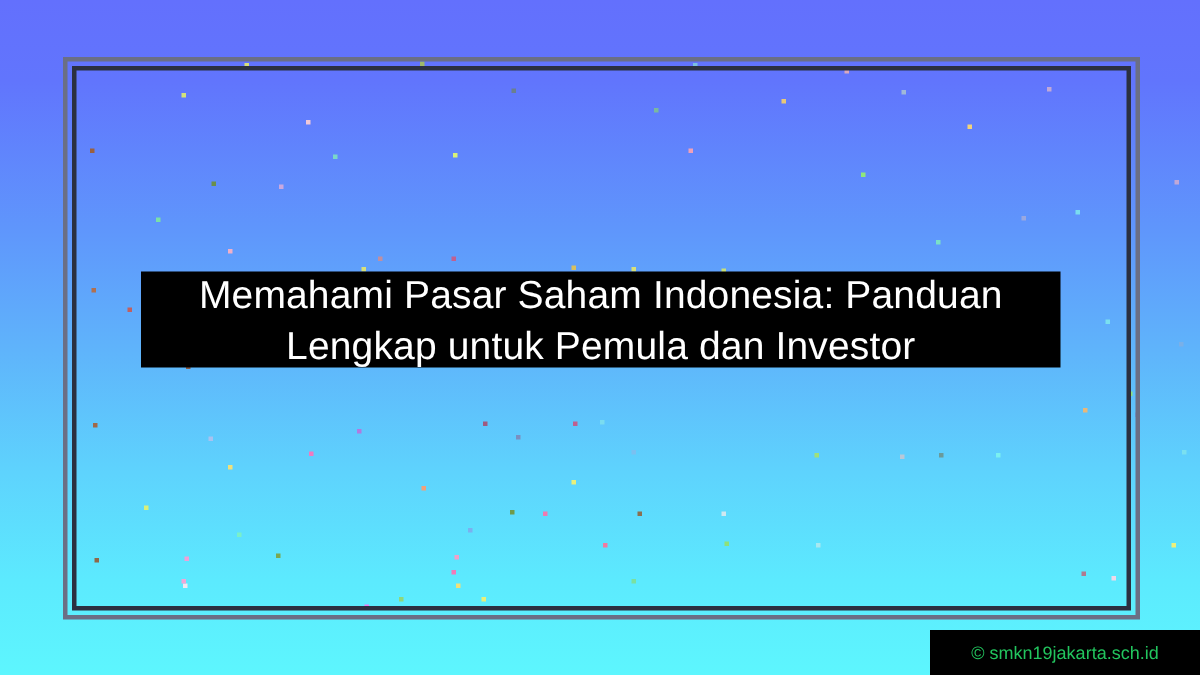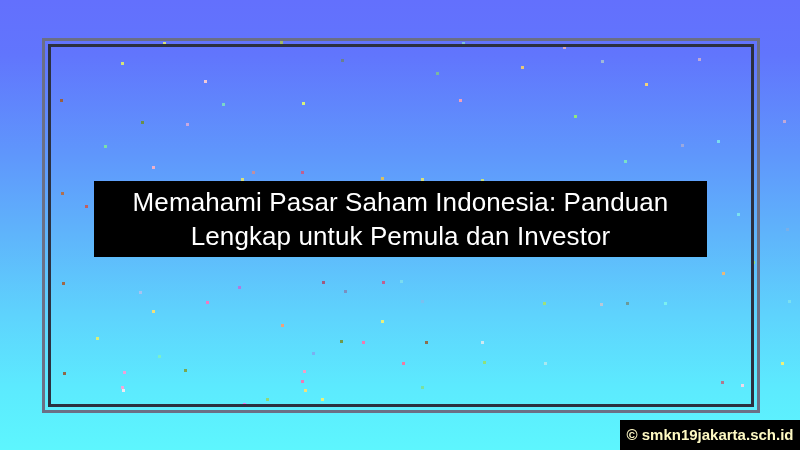--- a/index.html
+++ b/index.html
@@ -61,21 +61,21 @@
     border: 3px solid #2b3040;
     box-sizing: border-box;
   }
 
   
   .title-box {
     position: absolute;
     left: 94px;
     top: 181px;
     width: 613px;
-    height: 76px;
+    height: 64px;
     background: #000000;
     display: flex;
     align-items: center;
     justify-content: center;
     box-sizing: border-box;
     padding: 0 14px;
   }
   .title-text {
     color: #ffffff;
     font-size: 26px;
@@ -93,25 +93,24 @@
     top: 420px;
     width: 180px;
     height: 30px;
     background: #000000;
     display: flex;
     align-items: center;
     justify-content: center;
     box-sizing: border-box;
   }
   .footer-text {
-    color: #fef9c3;
-    font-size: 15px;
+    color: #22c55e;
+    font-size: 12px;
     line-height: 18px;
     white-space: nowrap;
-    font-weight: bold;
   }
 </style>
 </head>
 <body>
 
 <div id="banner">
 
   <div id="dots">
       <span class="dot" style="left: 121px; top: 62px; width: 3px; height: 3px; background: rgb(212, 227, 122);"></span>
       <span class="dot" style="left: 186px; top: 123px; width: 3px; height: 3px; background: rgb(201, 168, 224);"></span>

